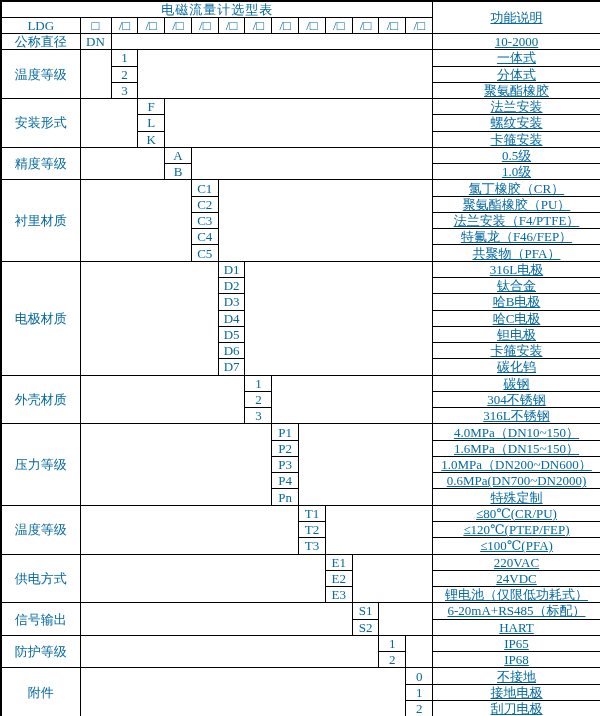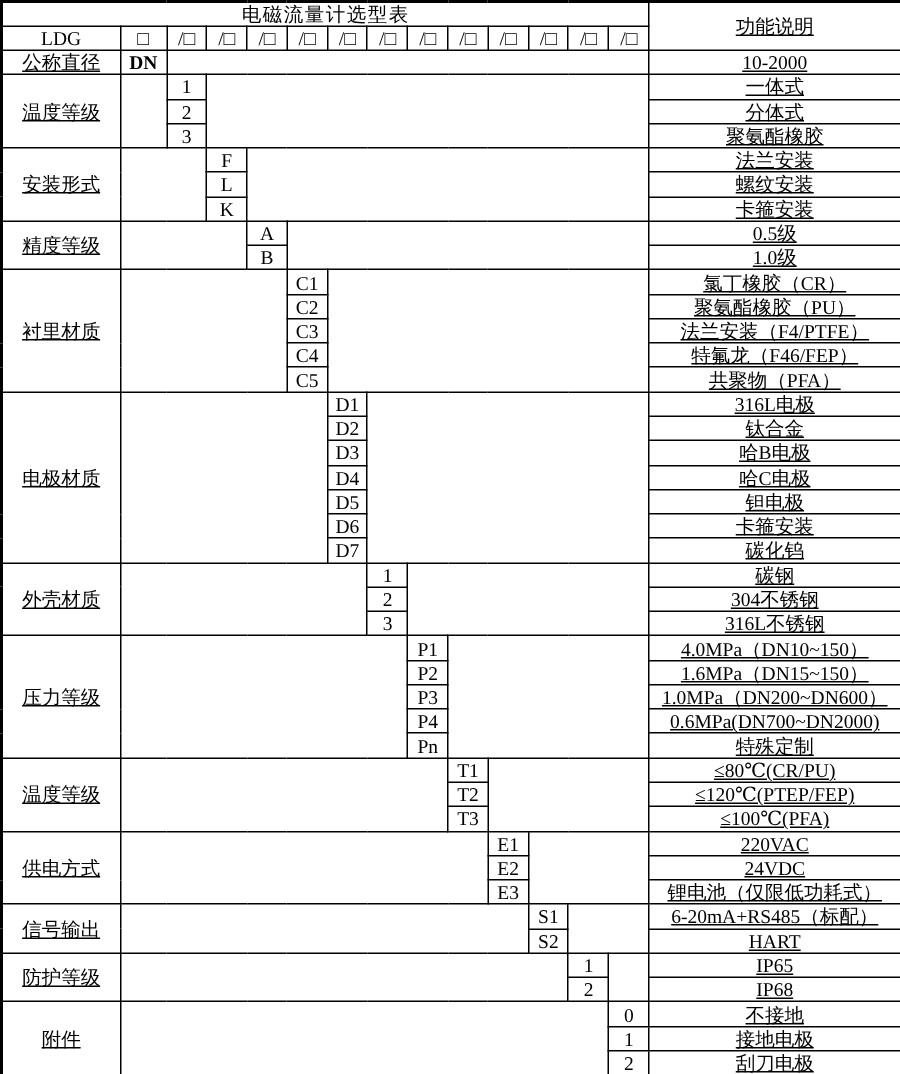--- a/index.html
+++ b/index.html
@@ -1,40 +1,40 @@
 <!DOCTYPE html>
 <html><head>
 <meta charset="utf-8">
 <style>
   html, body { margin: 0; padding: 0; background: #ffffff; }
   #page {
     width: 600px; height: 716px; background: #ffffff;
     font-family: "Liberation Serif", "DejaVu Serif", serif;
-    color: #000000;
+    color: #0369a1;
   }
   table#tbl {
     width: 600px; height: 716px;
     border-collapse: collapse; table-layout: fixed;
     border: 2px solid #000000;
   }
   #tbl tr { height: 16.27px; }
   #tbl td {
     border: 1px solid #000000;
     padding: 0; margin: 0;
     font-size: 13px; line-height: 1;
     vertical-align: middle; text-align: center;
     overflow: hidden; white-space: nowrap;
   }
   td.title { font-size: 15px; letter-spacing: 1px; }
   td.funchdr { font-size: 14px; text-decoration: underline; }
   td.prefix { text-align: left; padding-left: 10px; }
   td.slot { font-size: 12px; }
-  td.lbl { text-align: center; text-decoration: underline; }
+  td.lbl { text-align: center; }
   td.code { font-size: 12.5px; }
-  td.codeleft { text-align: left; padding-left: 1px; font-size: 12.5px; font-weight: bold; }
+  td.codeleft { text-align: left; padding-left: 1px; font-size: 12.5px; }
   td.desc { font-size: 13px; text-decoration: underline; }
   td.desc.left { text-align: left; padding-left: 2px; }
   td.sp { }
 </style>
 </head>
 <body>
 
 <div id="page">
 <table id="tbl">
   <colgroup>

